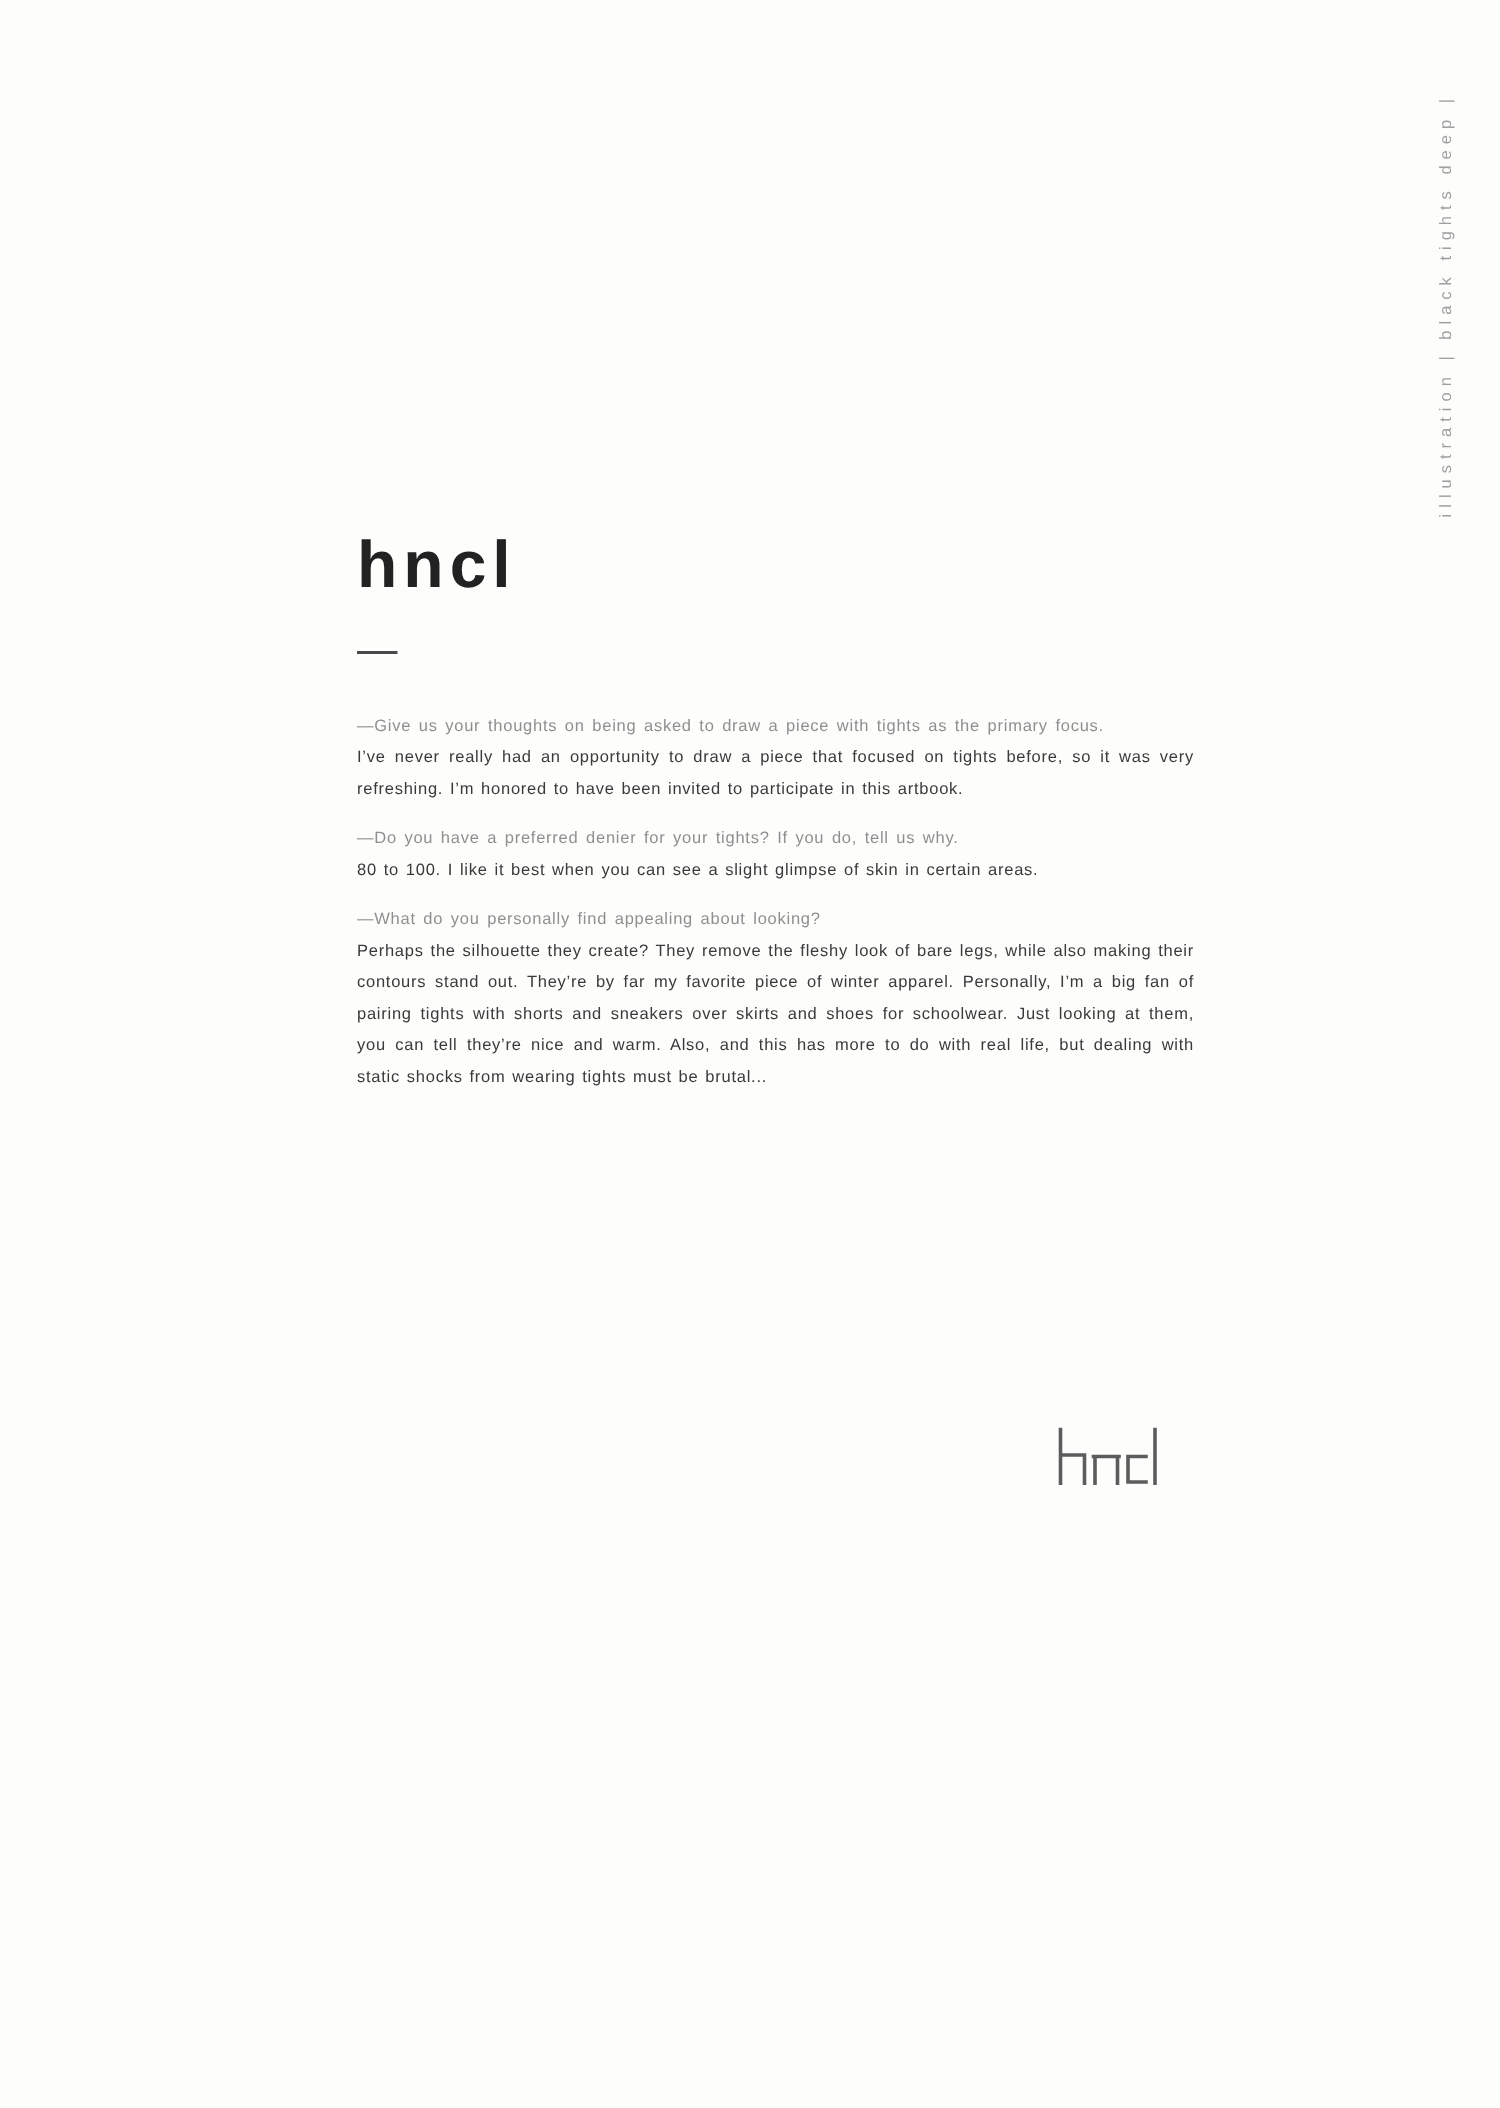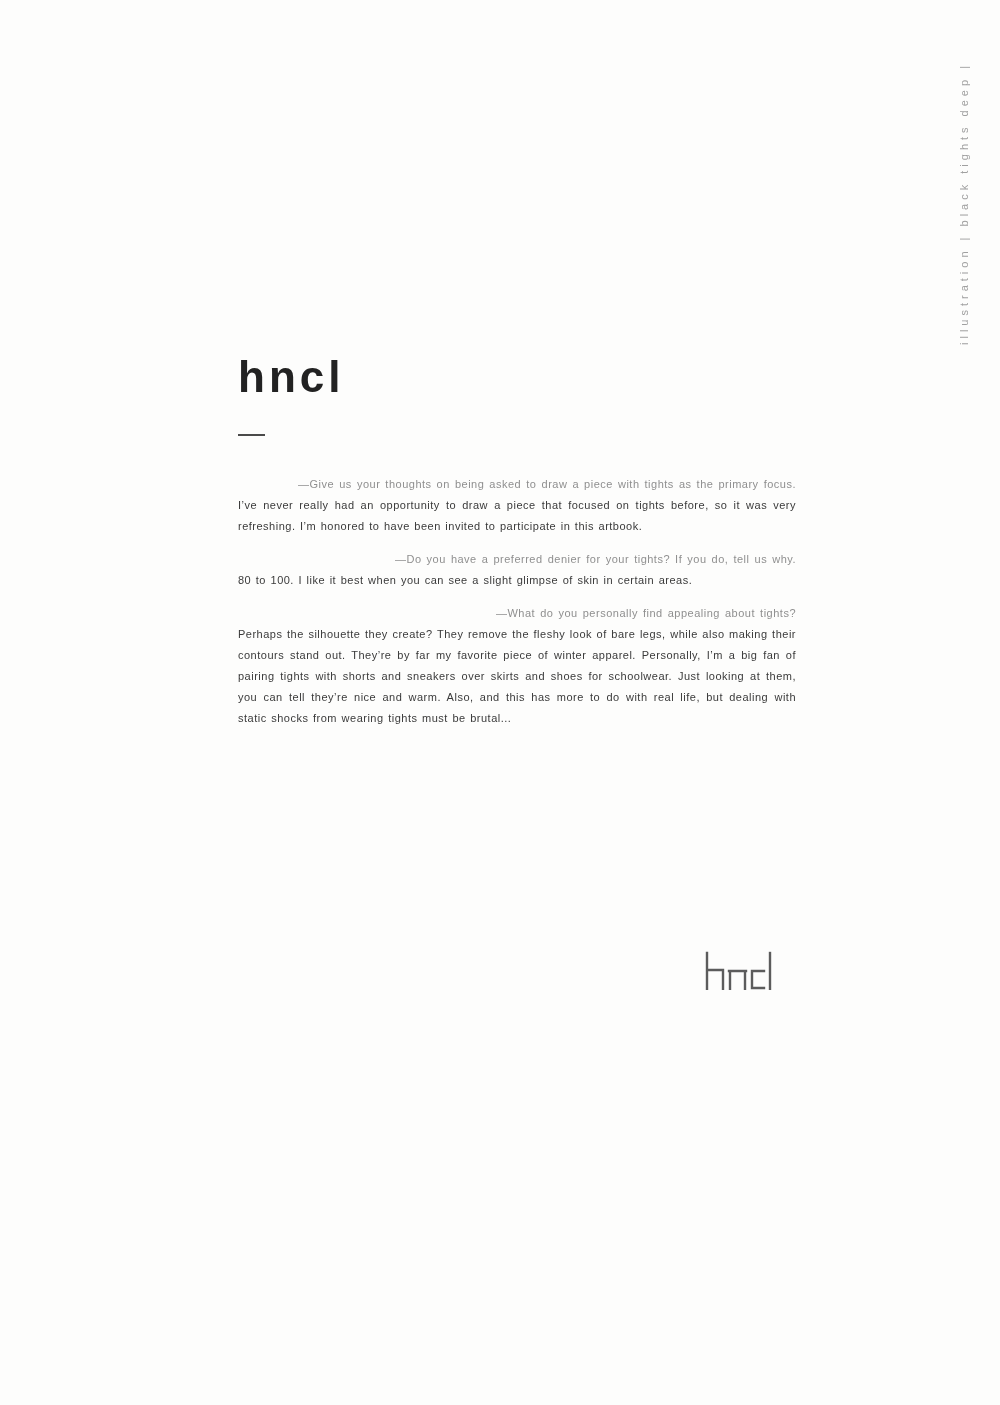--- a/index.html
+++ b/index.html
@@ -46,21 +46,20 @@
   .qa-list{ margin-top:38px; }
   .qa{ margin:0 0 12px 0; }
   .question{
     margin:0;
     font-size:11px;
     line-height:21px;
     letter-spacing:0.5px;
     word-spacing:1.5px;
     color:#8f8f8f;
     font-weight:400;
-    text-align:right;
   }
   .answer{
     margin:0;
     font-size:11px;
     line-height:21px;
     letter-spacing:0.5px;
     word-spacing:1px;
     color:#3a3a3a;
     font-weight:400;
     text-align:justify;
@@ -94,21 +93,21 @@
 
   <section class="qa">
         </section>
 
   <section class="qa">
     <p class="question">—Do you have a preferred denier for your tights? If you do, tell us why.</p>
   <p class="answer">80 to 100. I like it best when you can see a slight glimpse of skin in certain areas.</p>
         </section>
 
   <section class="qa">
-    <p class="question">—What do you personally find appealing about tights?</p>
+    <p class="question">—What do you personally find appealing about looking?</p>
   <p class="answer">Perhaps the silhouette they create? They remove the fleshy look of bare legs, while also making their contours stand out. They’re by far my favorite piece of winter apparel. Personally, I’m a big fan of pairing tights with shorts and sneakers over skirts and shoes for schoolwear. Just looking at them, you can tell they’re nice and warm. Also, and this has more to do with real life, but dealing with static shocks from wearing tights must be brutal...</p>
         </section>
 </div>
   </div>
 
   <div class="signature" aria-label="hncl">
     <svg viewBox="0 0 72 40" xmlns="http://www.w3.org/2000/svg" fill="none" stroke="#5c5c5c" stroke-width="2.4" stroke-linecap="square">
 
       <path d="M4,3 V39 M4,20 H20 M20,20 V39"></path>
 

